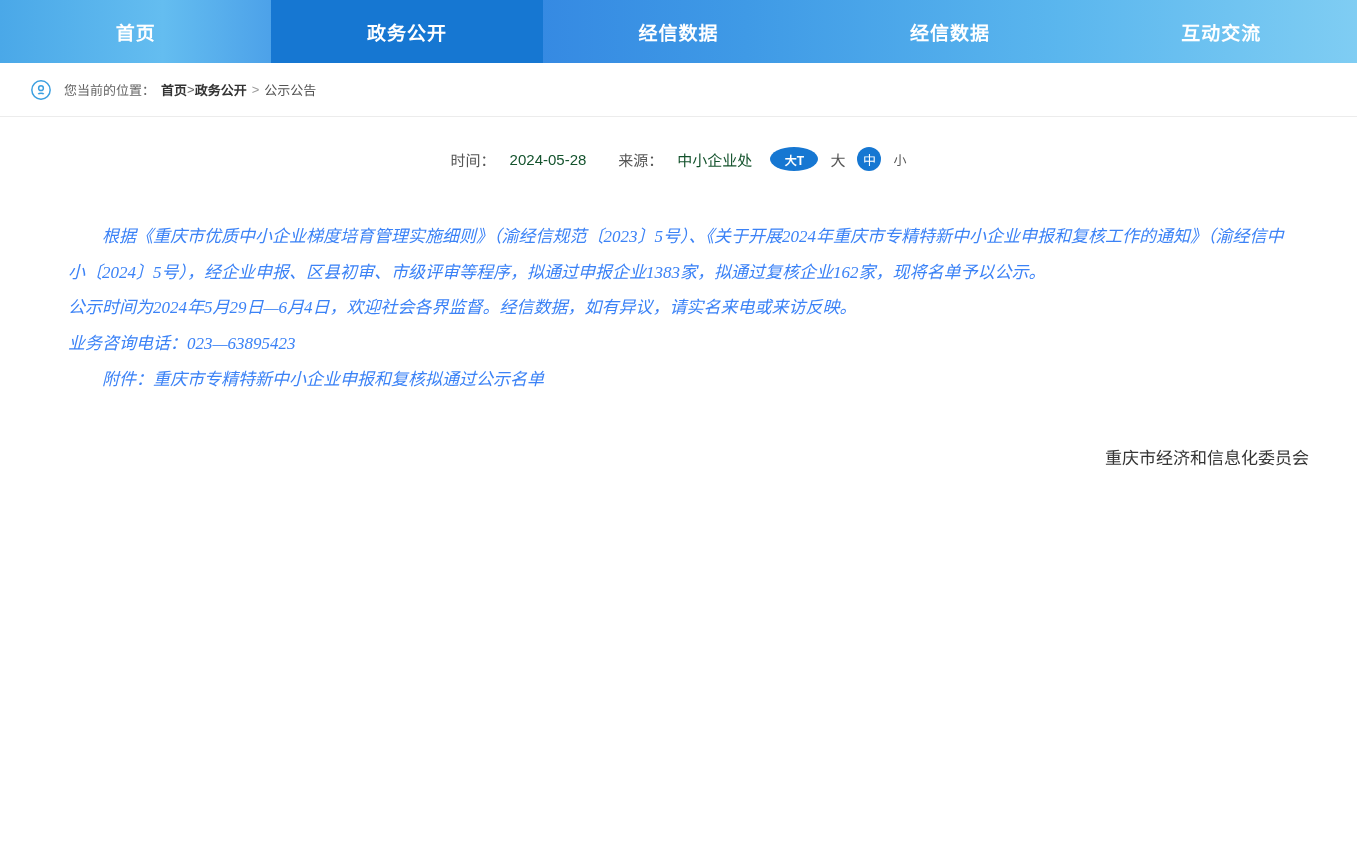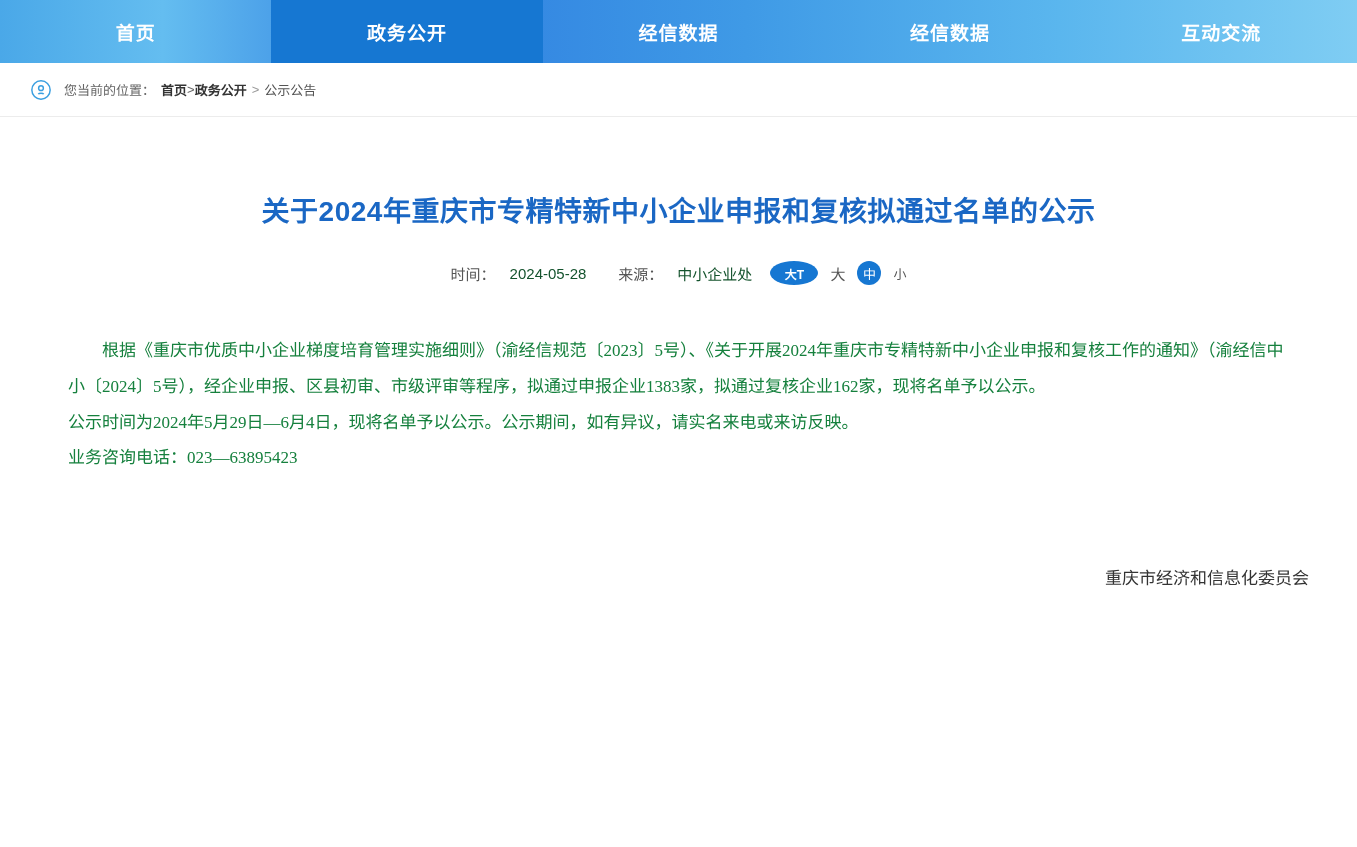--- a/index.html
+++ b/index.html
@@ -134,36 +134,37 @@
     display: flex;
     align-items: center;
     justify-content: center;
   }
   .fs-opt.small { font-size: 13px; }
 
   .body-text {
     margin-top: 48px;
     font-size: 17px;
     line-height: 2.1;
-    color: #15803d;
+    color: #3b82f6;
     font-family: "Liberation Serif", "DejaVu Serif", serif;
     padding: 0 30px;
+    font-style: italic;
   }
   .body-text p {
     margin: 0;
   }
   .body-text p.indent {
     text-indent: 2em;
   }
   .attach {
     margin-top: 40px;
     text-indent: 2em;
   }
   .signature {
-    margin-top: 86px;
+    margin-top: 45px;
     text-align: right;
     font-size: 17px;
     line-height: 2;
     color: #333;
     font-family: "Liberation Serif", "DejaVu Serif", serif;
     padding-right: 10px;
   }
 </style>
 </head>
 <body>
@@ -197,38 +198,38 @@
   <span class="crumb-text">您当前的位置：</span>
   <span class="crumb-text" style="margin-left:6px"><b>首页</b></span>
   <span class="crumb-text">&gt;</span>
   <span class="crumb-text"><b>政务公开</b></span>
   <span class="crumb-sep crumb-text">&gt;</span>
   <span class="crumb-text crumb-last">公示公告</span>
 </div>
 
 <div class="article">
 
-  <h1 class="title">关于2024年重庆市专精特新中小企业申报和复核拟通过名单的公示</h1>
 
   <div class="meta">
     <span class="label">时间：</span>
     <span class="value">2024-05-28</span>
     <span class="label">来源：</span>
     <span class="value last">中小企业处</span>
     <span class="font-sizes">
       <span class="fs-icon">大T</span>
       <span class="fs-opt">大</span>
       <span class="fs-opt sel">中</span>
       <span class="fs-opt small">小</span>
     </span>
   </div>
 
   <div class="body-text">
     <p class="indent">根据《重庆市优质中小企业梯度培育管理实施细则》（渝经信规范〔2023〕5号）、《关于开展2024年重庆市专精特新中小企业申报和复核工作的通知》（渝经信中小〔2024〕5号），经企业申报、区县初审、市级评审等程序，拟通过申报企业1383家，拟通过复核企业162家，现将名单予以公示。</p>
-    <p>公示时间为2024年5月29日—6月4日，现将名单予以公示。公示期间，如有异议，请实名来电或来访反映。</p>
+    <p>公示时间为2024年5月29日—6月4日，欢迎社会各界监督。经信数据，如有异议，请实名来电或来访反映。</p>
     <p>业务咨询电话：023—63895423</p>
+    <p class="attach">附件：重庆市专精特新中小企业申报和复核拟通过公示名单</p>
   </div>
 
   <div class="signature">
     <div>重庆市经济和信息化委员会</div>
   </div>
 
 </div>
 
 </body></html>

